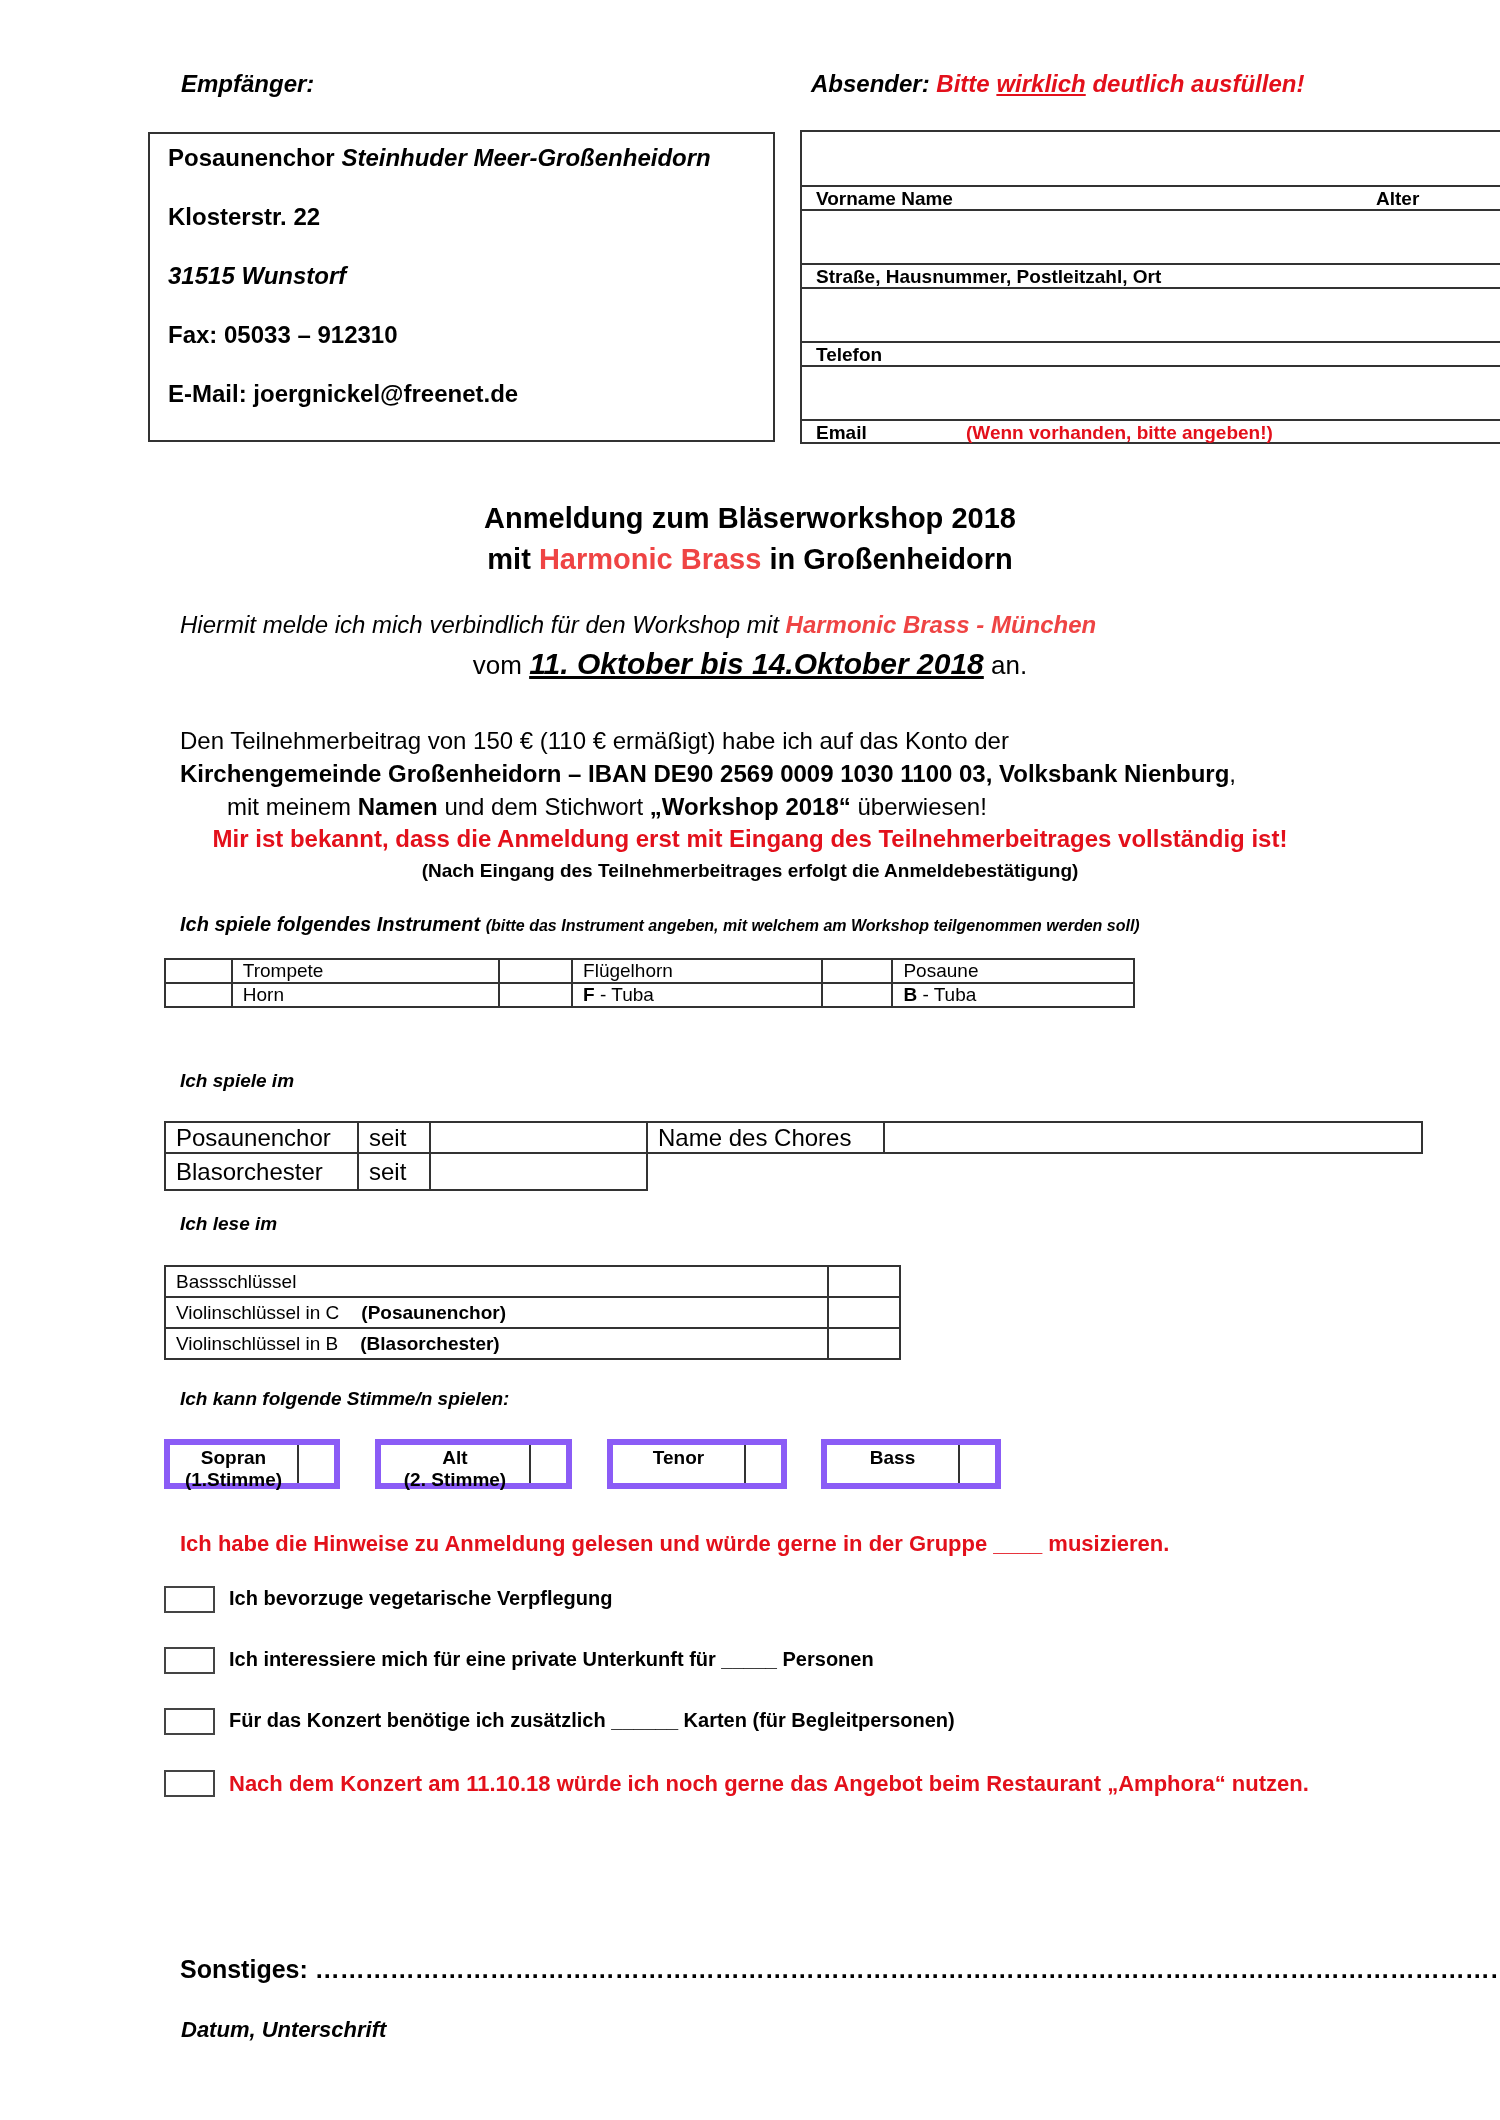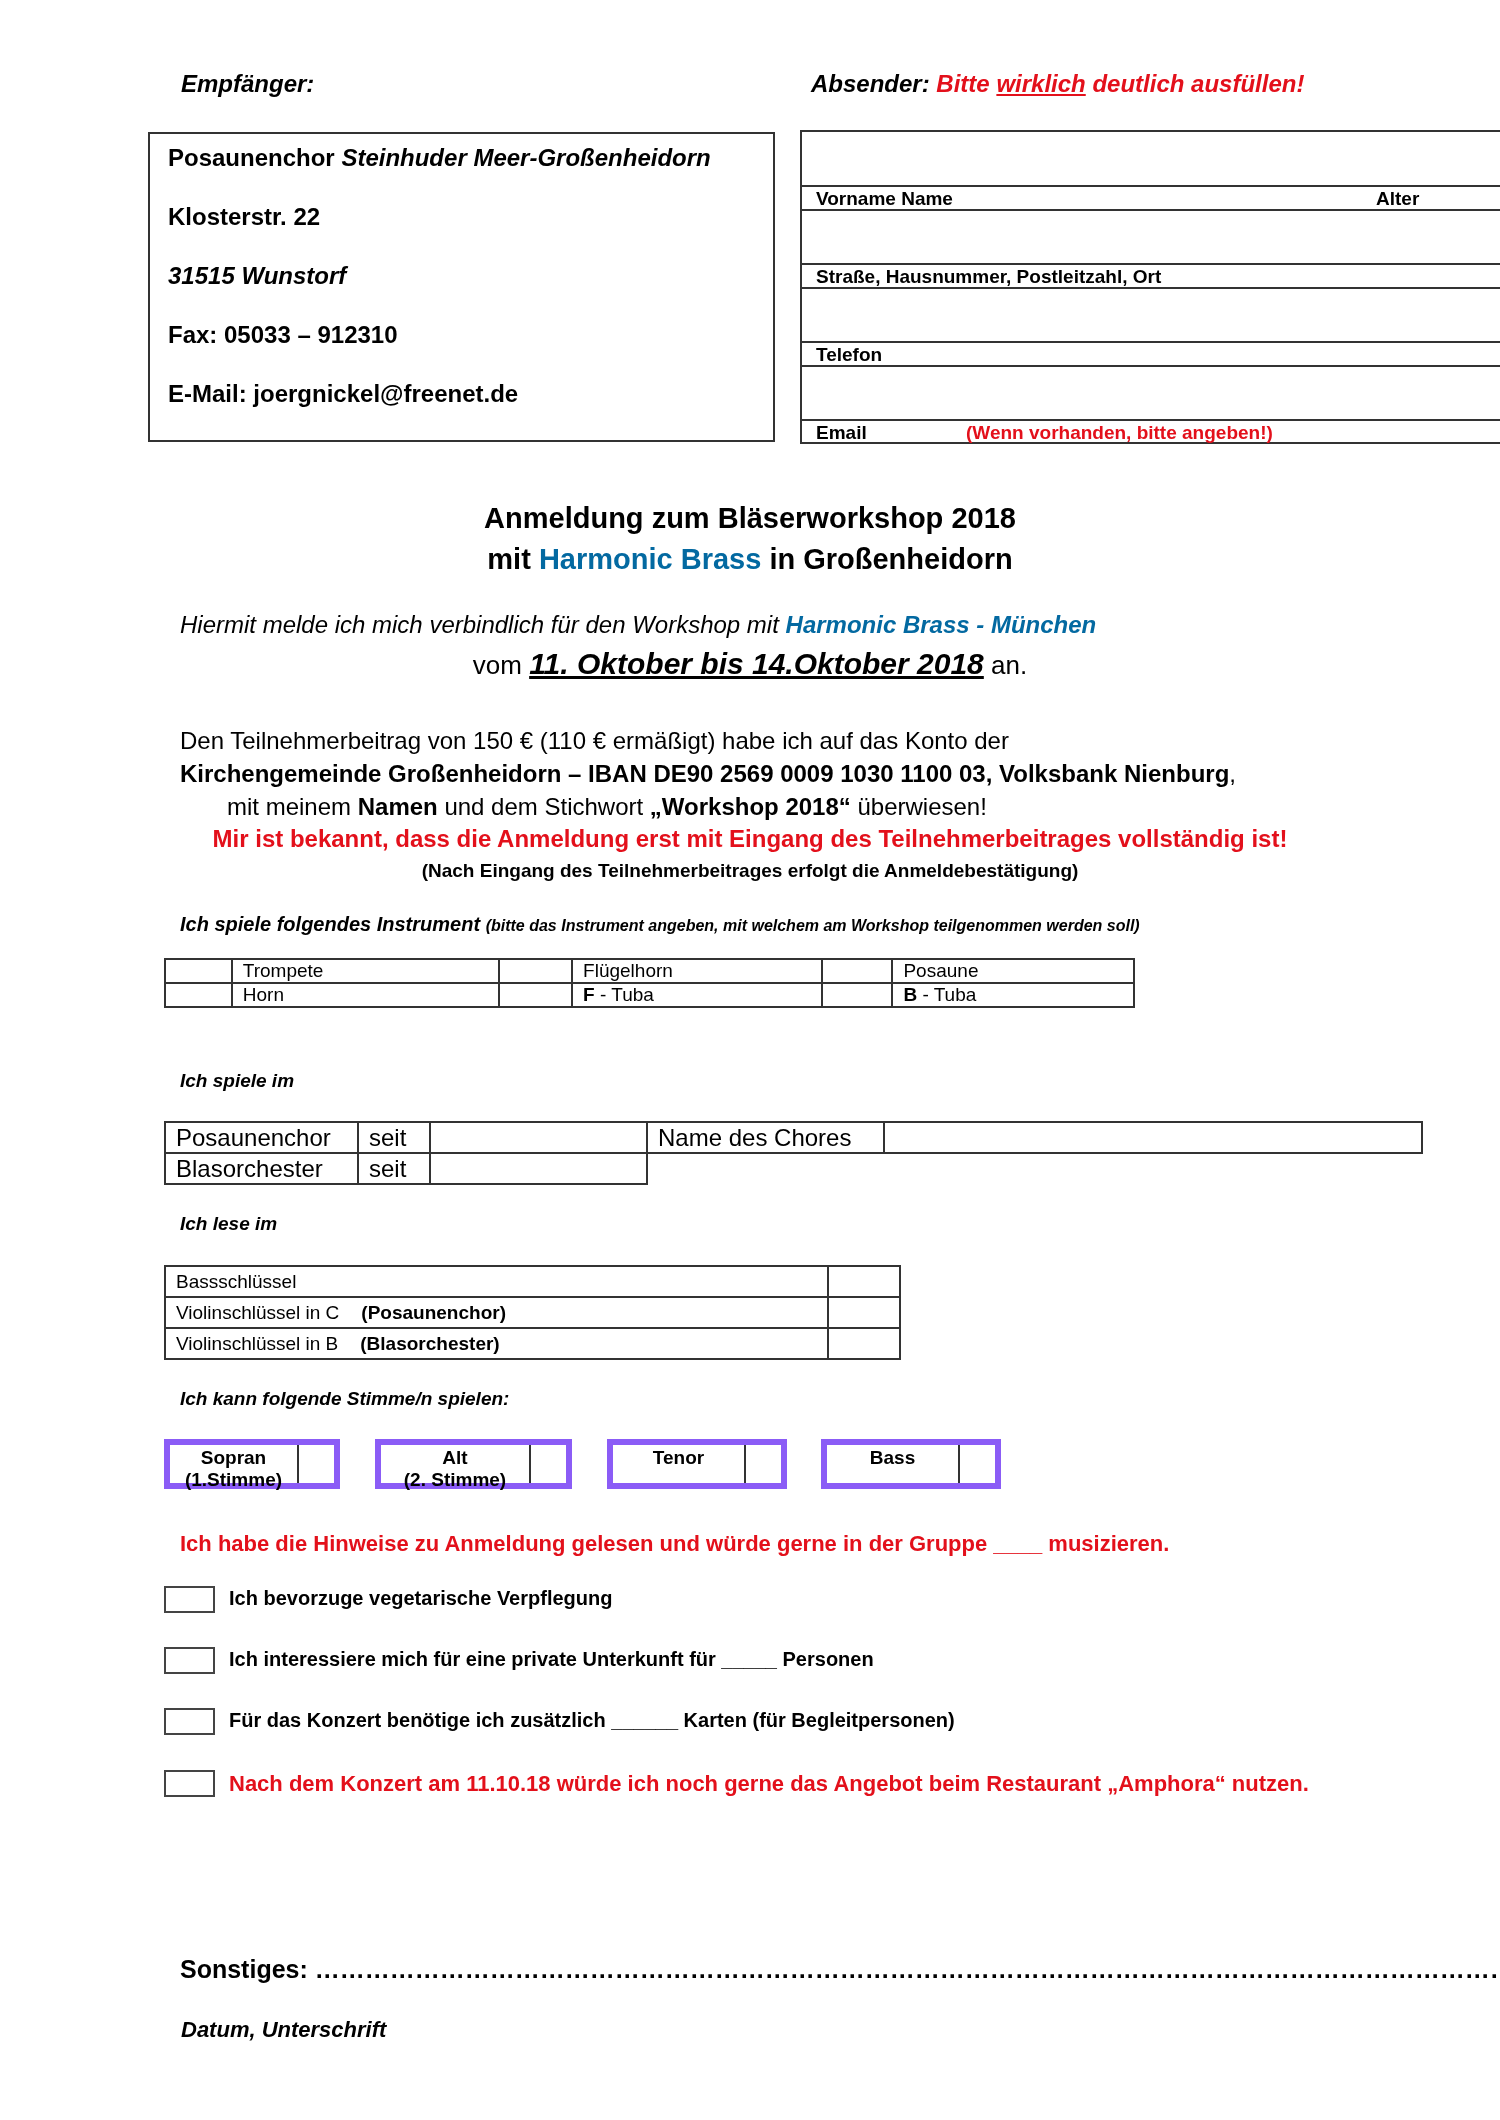--- a/index.html
+++ b/index.html
@@ -2,21 +2,21 @@
 <html><head>
 <meta charset="utf-8">
 <style>
   html, body { margin:0; padding:0; background:#fff; }
   body { width:1500px; height:2120px; position:relative; overflow:hidden;
          font-family:"Liberation Sans", "DejaVu Sans", sans-serif; color:#000; }
   .abs { position:absolute; }
   .b { font-weight:bold; }
   .i { font-style:italic; }
   .red { color:#e3101b; }
-  .blue { color:#0369a1; }
+  .blue { color:#ef4444; }
   .box { position:absolute; border:2px solid #333; box-sizing:border-box; }
 
   
   .hdr { font-size:24px; font-weight:bold; font-style:italic; top:70px; }
 
   
   #recipient { left:148px; top:132px; width:627px; height:310px; }
   #recipient .line { position:absolute; left:18px; font-size:24px; font-weight:bold; white-space:nowrap; }
 
   
@@ -122,21 +122,21 @@
 </table>
 
 <div class="abs b i" style="left:180px;top:1070px;font-size:19px;">Ich spiele im</div>
 <table class="grid" style="left:164px;top:1121px;width:484px;font-size:24px;">
   <tbody>
       <tr style="height:31px;">
     <td style="width:193px;">Posaunenchor</td>
     <td style="width:72px;">seit</td>
     <td></td>
   </tr>
-  <tr style="height:31px;border-radius:14px;">
+  <tr style="height:37px;border-radius:14px;">
     <td>Blasorchester</td>
     <td>seit</td>
     <td></td>
   </tr>
 </tbody>
   </table>
 <table class="grid" style="left:646px;top:1121px;width:777px;font-size:24px;">
   <tbody>
       <tr style="height:31px;">
     <td style="width:237px;">Name des Chores</td>

